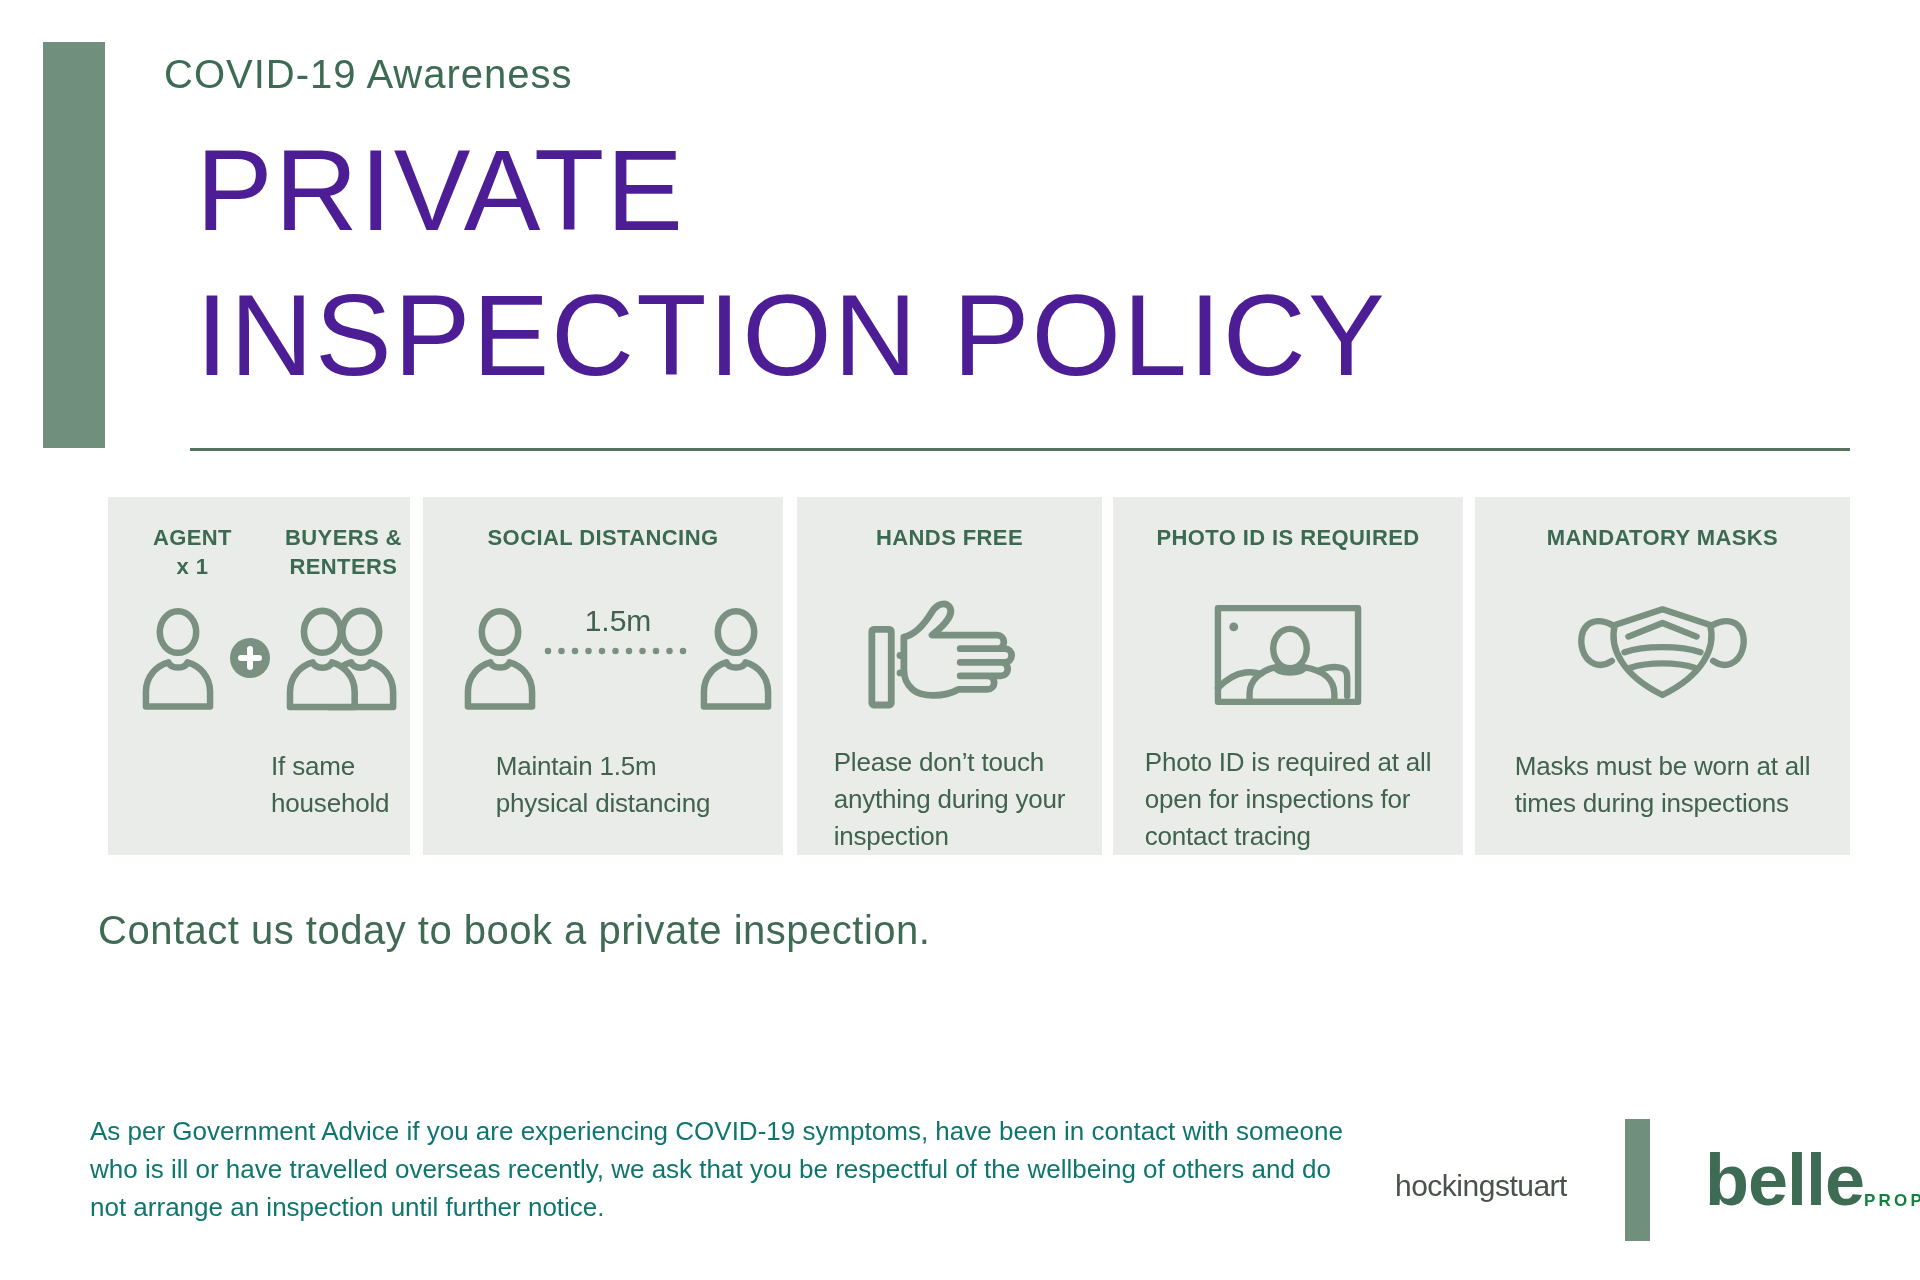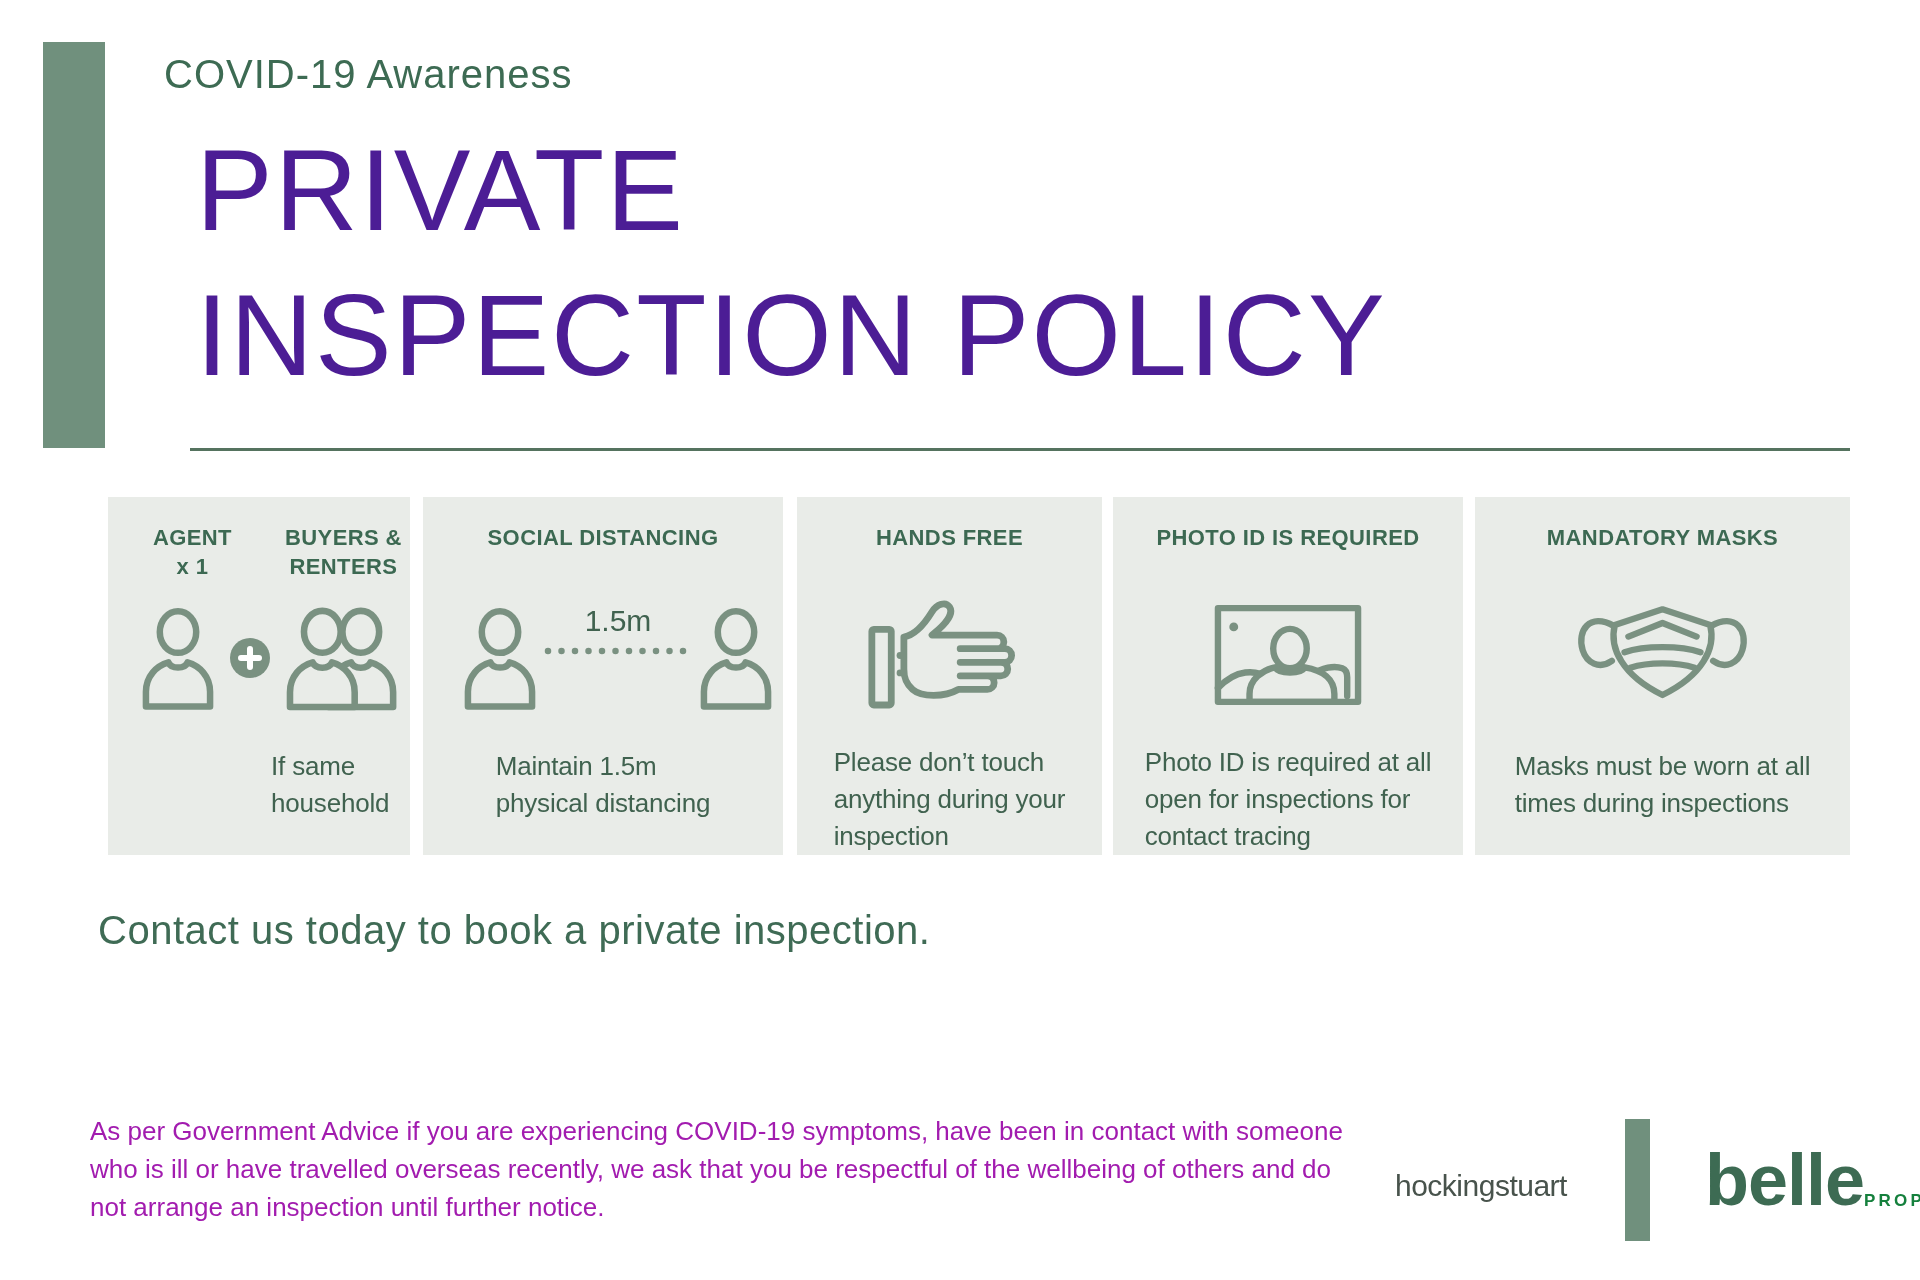--- a/index.html
+++ b/index.html
@@ -45,21 +45,21 @@
   .card-1 .caption{align-self:flex-end;width:46%;}
 
   .distance-col{display:flex;flex-direction:column;align-items:center;width:150px;align-self:flex-start;padding-top:8px;}
   .distance-label{font-size:30px;color:#40624f;height:40px;line-height:40px;}
   .distance-dots{margin-top:6px;}
 
   .contact-line{position:absolute;left:98px;top:908px;font-size:40px;letter-spacing:.5px;color:#3f6b55;}
 
   .disclaimer{
     position:absolute;left:90px;top:1112px;font-size:26px;line-height:38px;
-    color:#a21caf;white-space:pre-line;
+    color:#0f766e;white-space:pre-line;
   }
 
   .brandline{position:absolute;left:1395px;top:1105px;height:150px;display:flex;align-items:center;gap:28px;}
   .brand-hs{font-size:30px;letter-spacing:-.5px;color:#48534c;margin-right:30px;position:relative;top:6px;}
   .brand-bar{width:25px;height:122px;background:#70907d;margin-right:27px;}
   .brand-belle-wrap{display:flex;flex-direction:row;align-items:flex-end;}
   .brand-belle{font-size:72px;font-weight:bold;line-height:62px;letter-spacing:-1px;color:#3d6b53;}
   .brand-prop{font-size:17px;font-weight:bold;letter-spacing:3.2px;color:#15803d;margin-top:10px;}
 
   svg{display:block;}

